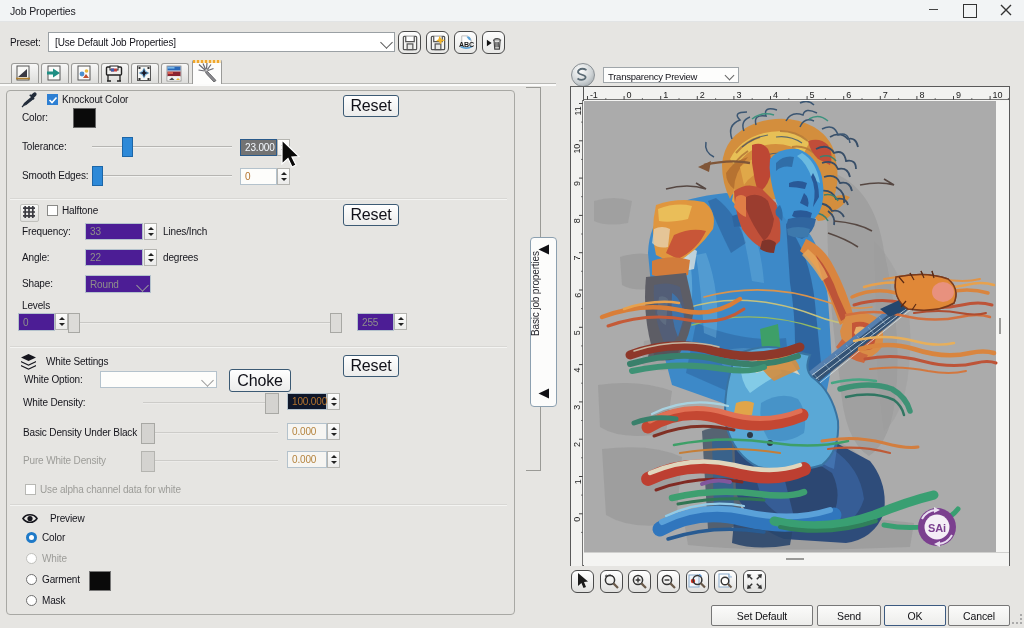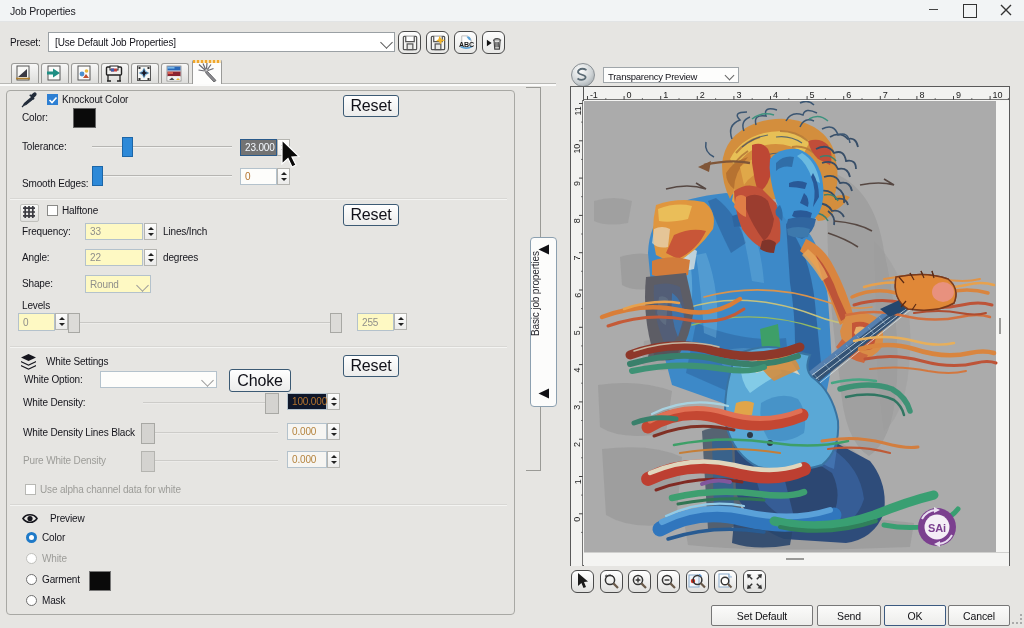--- a/index.html
+++ b/index.html
@@ -12,21 +12,21 @@
 .chev{position:absolute;width:8px;height:8px;border-right:1.6px solid #555;border-bottom:1.6px solid #555;transform:rotate(45deg)}
 .tbtn{top:31px;width:23px;height:23px;background:linear-gradient(#fdfdfd,#e8e8e6);border:1.6px solid #4a4a4a;border-radius:6px;box-sizing:border-box}
 .tab{top:63px;width:28px;height:20px;background:linear-gradient(#f8f8f7,#dddddb);border:1px solid #9a9a98;border-bottom:none;border-radius:3px 3px 0 0;box-sizing:border-box}
 .tabact{left:192px;top:60px;width:30px;height:24px;background:#fdfdfc;border:1px solid #9a9a98;border-bottom:none;border-radius:2px 2px 0 0;box-sizing:border-box;z-index:3}
 .tabstrip{left:0;top:83px;width:556px;height:2px;background:#fbfbfa;border-top:1px solid #b8b8b5}
 .panel{left:6px;top:90px;width:507px;height:523px;border:1px solid #a8a8a4;border-radius:4px;background:#e6e5e2}
 .sep{left:10px;width:497px;height:1px;background:#d8d7d4;border-bottom:1px solid #f4f4f2}
 .rbtn{width:54px;height:20px;background:linear-gradient(#ffffff,#ececeb);border:1px solid #3c5a74;border-radius:3px;font-size:16px;display:flex;align-items:center;justify-content:center;color:#101018}
 .lab{white-space:nowrap}
 .dis{color:#9c9c98}
-.inp{background:#fef9c3;border:1px solid #b4c2cc;box-sizing:border-box;display:flex;align-items:center;padding-left:4px;color:#8f8f8b}
+.inp{background:#4c1d95;border:1px solid #b4c2cc;box-sizing:border-box;display:flex;align-items:center;padding-left:4px;color:#8f8f8b}
 .spin{width:13px;height:17px;background:linear-gradient(#fdfdfc,#ebebea);border:1px solid #b4b4b0;box-sizing:border-box;display:flex;flex-direction:column;align-items:center;justify-content:center;gap:3px}
 .spin i,.spin b{display:block;width:0;height:0;border-left:3px solid transparent;border-right:3px solid transparent}
 .spin i{border-bottom:3.6px solid #222}
 .spin b{border-top:3.6px solid #222}
 .track{height:1px;background:#b6b5b2;border-bottom:1px solid #f2f2f0}
 .check{width:11px;height:11px;background:#fff;border:1px solid #8a8a88;box-sizing:border-box}
 .radio{width:11px;height:11px;background:#fff;border:1px solid #707070;border-radius:50%;box-sizing:border-box}
 .btn{height:19px;background:linear-gradient(#fbfbfa,#ededeb);border:1px solid #777;border-radius:2px;display:flex;align-items:center;justify-content:center;font-size:10.5px;color:#101014}
 .toolb{top:570px;width:23px;height:23px;background:linear-gradient(#ffffff,#e0e0de);border:1.6px solid #4a4a4a;border-radius:6px;box-sizing:border-box}
 </style></head>
@@ -152,21 +152,21 @@
 <div class="abs lab" style="left:22px;top:112px">Color:</div>
 <div class="abs" style="left:73px;top:108px;width:21px;height:18px;background:#0a0a0a;border:1px solid #666"></div>
 <div class="abs lab" style="left:22px;top:141px">Tolerance:</div>
 <div class="abs track" style="left:92px;top:146px;width:140px"></div>
 <div class="abs" style="left:122px;top:137px;width:9px;height:18px;background:#2d89d8;border:1px solid #1c66a8"></div>
 <div class="abs inp" style="left:240px;top:139px;width:37px;height:17px;background:#737373;border-color:#2a5a8a;color:#f4f9ff">23.000</div>
 <div class="abs spin" style="left:277px;top:139px">
     <i></i>
     <b></b>
   </div>
-<div class="abs lab" style="left:22px;top:178px">Smooth Edges:</div>
+<div class="abs lab" style="left:22px;top:170px">Smooth Edges:</div>
 <div class="abs track" style="left:92px;top:175px;width:140px"></div>
 <div class="abs" style="left:92px;top:166px;width:9px;height:18px;background:#2d89d8;border:1px solid #1c66a8"></div>
 <div class="abs inp" style="left:240px;top:168px;width:37px;height:17px;background:#fdfdfb;color:#b5742e">0</div>
 <div class="abs spin" style="left:277px;top:168px">
     <i></i>
     <b></b>
   </div>
 <svg class="abs" style="left:278px;top:140px;z-index:9" width="26" height="34" viewBox="0 0 26 34">
     <path d="M4 0 L4 24 L10 18.5 L14 27 L18 25 L14 17 L21 16.5 Z" fill="#0a0a0a" stroke="#fff" stroke-width="1.2"></path>
   </svg>
@@ -231,21 +231,21 @@
 <div class="chev" style="left:203px;top:376px;border-color:#999"></div>
 <div class="abs rbtn" style="left:229px;top:369px;width:60px;height:21px">Choke</div>
 <div class="abs lab" style="left:23px;top:397px">White Density:</div>
 <div class="abs track" style="left:143px;top:402px;width:135px;opacity:.5"></div>
 <div class="abs" style="left:265px;top:393px;width:12px;height:19px;background:#d4d3d0;border:1px solid #a8a8a4"></div>
 <div class="abs inp" style="left:287px;top:393px;width:40px;height:17px;background:#0f172a;color:#b5742e">100.000</div>
 <div class="abs spin" style="left:327px;top:393px">
     <i></i>
     <b></b>
   </div>
-<div class="abs lab" style="left:23px;top:427px">White Density Lines Black</div>
+<div class="abs lab" style="left:23px;top:427px">Basic Density Under Black</div>
 <div class="abs track" style="left:143px;top:432px;width:135px;opacity:.5"></div>
 <div class="abs" style="left:141px;top:423px;width:12px;height:19px;background:#d4d3d0;border:1px solid #a8a8a4"></div>
 <div class="abs inp" style="left:287px;top:423px;width:40px;height:17px;background:#f6f5f2;color:#b5843e">0.000</div>
 <div class="abs spin" style="left:327px;top:423px">
     <i></i>
     <b></b>
   </div>
 <div class="abs lab dis" style="left:23px;top:455px">Pure White Density</div>
 <div class="abs track" style="left:143px;top:460px;width:135px;opacity:.5"></div>
 <div class="abs" style="left:141px;top:451px;width:12px;height:19px;background:#d4d3d0;border:1px solid #b4b4b0"></div>

